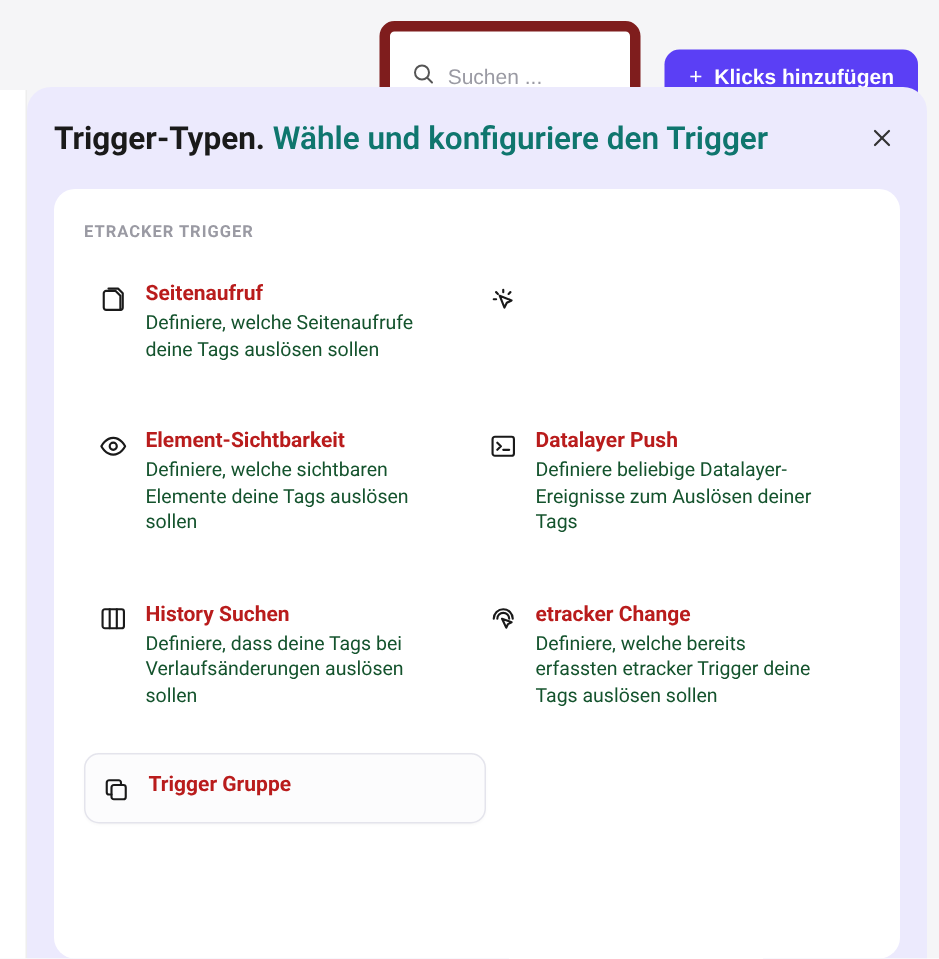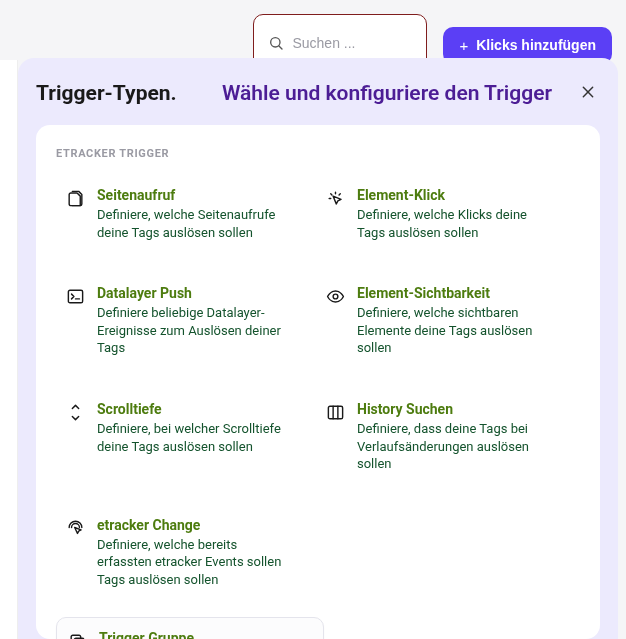--- a/index.html
+++ b/index.html
@@ -13,24 +13,24 @@
   }
   .topbar {
     display: flex;
     justify-content: flex-end;
     align-items: center;
     padding: 14px 14px 14px 0;
     gap: 16px;
   }
   .search-wrap {
     display: flex;
-    align-items: flex-start;
+    align-items: center;
     gap: 8px;
     background: #fff;
-    border: 1px solid #7f1d1d;
+    border: 7px solid #7f1d1d;
     border-radius: 10px;
     padding: 20px 14px;
     width: 174px;
   }
   .search-wrap input {
     border: none;
     outline: none;
     font-size: 14px;
     color: #555;
     width: 100%;
@@ -84,23 +84,22 @@
     justify-content: space-between;
     margin-bottom: 18px;
   }
   .modal-title {
     font-size: 21px;
     font-weight: 700;
     color: #1a1a1a;
     line-height: 1.3;
   }
   .modal-title .sub {
-    color: #4c1d95;
+    color: #0f766e;
     font-weight: 600;
-    margin-left: 40px;
   }
   .close-x {
     font-size: 18px;
     color: #333;
     cursor: pointer;
     padding: 4px;
     line-height: 1;
   }
   .panel {
     background: #fff;
@@ -144,21 +143,21 @@
     display: flex;
     align-items: center;
     justify-content: center;
     color: #1a1a1a;
     margin-top: 1px;
   }
   .trigger-item .icon svg { width: 19px; height: 19px; }
   .trigger-item .text .title {
     font-size: 14px;
     font-weight: 700;
-    color: #4d7c0f;
+    color: #b91c1c;
     margin-bottom: 3px;
   }
   .trigger-item .text .desc {
     font-size: 13px;
     color: #14532d;
     line-height: 1.35;
   }
   .row-single .trigger-item { max-width: 268px; }
 </style>
 </head>
@@ -214,64 +213,49 @@
         </div>
       </div>
 
       <div class="trigger-item">
         <span class="icon">
           <svg viewBox="0 0 24 24" fill="none" stroke="currentColor" stroke-width="1.8" stroke-linecap="round" stroke-linejoin="round">
               <path d="M9 9l10 4-4 2-2 4-4-10z"></path>
               <path d="M4 12h2M12 4v2M6 6l1.5 1.5M18 6l-1.5 1.5"></path>
             </svg>
         </span>
-        <div class="text">
-          <div class="title">Element-Klick</div>
-          <div class="desc">Definiere, welche Klicks deine Tags auslösen sollen</div>
+      </div>
+
+      <div class="trigger-item">
+        <span class="icon">
+          <svg viewBox="0 0 24 24" fill="none" stroke="currentColor" stroke-width="1.8" stroke-linecap="round" stroke-linejoin="round">
+              <path d="M2 12s3.5-7 10-7 10 7 10 7-3.5 7-10 7S2 12 2 12z"></path>
+              <circle cx="12" cy="12" r="3"></circle>
+            </svg>
+        </span>
+        <div class="text">
+          <div class="title">Element-Sichtbarkeit</div>
+          <div class="desc">Definiere, welche sichtbaren Elemente deine Tags auslösen sollen</div>
         </div>
       </div>
 
       <div class="trigger-item">
         <span class="icon">
           <svg viewBox="0 0 24 24" fill="none" stroke="currentColor" stroke-width="1.8" stroke-linecap="round" stroke-linejoin="round">
               <rect x="3" y="4" width="18" height="16" rx="2"></rect>
               <path d="M7 9l3 3-3 3M12 15h5"></path>
             </svg>
         </span>
         <div class="text">
           <div class="title">Datalayer Push</div>
           <div class="desc">Definiere beliebige Datalayer-Ereignisse zum Auslösen deiner Tags</div>
         </div>
       </div>
 
-      <div class="trigger-item">
-        <span class="icon">
-          <svg viewBox="0 0 24 24" fill="none" stroke="currentColor" stroke-width="1.8" stroke-linecap="round" stroke-linejoin="round">
-              <path d="M2 12s3.5-7 10-7 10 7 10 7-3.5 7-10 7S2 12 2 12z"></path>
-              <circle cx="12" cy="12" r="3"></circle>
-            </svg>
-        </span>
-        <div class="text">
-          <div class="title">Element-Sichtbarkeit</div>
-          <div class="desc">Definiere, welche sichtbaren Elemente deine Tags auslösen sollen</div>
-        </div>
-      </div>
-
-
-      <div class="trigger-item">
-        <span class="icon">
-          <svg viewBox="0 0 24 24" fill="none" stroke="currentColor" stroke-width="1.8" stroke-linecap="round" stroke-linejoin="round">
-              <path d="M8 7l4-4 4 4M8 17l4 4 4-4"></path>
-            </svg>
-        </span>
-        <div class="text">
-          <div class="title">Scrolltiefe</div>
-          <div class="desc">Definiere, bei welcher Scrolltiefe deine Tags auslösen sollen</div>
-        </div>
-      </div>
+
 
       <div class="trigger-item">
         <span class="icon">
           <svg viewBox="0 0 24 24" fill="none" stroke="currentColor" stroke-width="1.8" stroke-linecap="round" stroke-linejoin="round">
               <rect x="3" y="4" width="18" height="16" rx="2"></rect>
               <line x1="9" y1="4" x2="9" y2="20"></line>
               <line x1="15" y1="4" x2="15" y2="20"></line>
             </svg>
         </span>
         <div class="text">
@@ -283,21 +267,21 @@
       <div class="trigger-item">
         <span class="icon">
           <svg viewBox="0 0 24 24" fill="none" stroke="currentColor" stroke-width="1.8" stroke-linecap="round" stroke-linejoin="round">
               <path d="M4 12a8 8 0 0 1 16 0"></path>
               <path d="M7 12a5 5 0 0 1 10 0"></path>
               <path d="M11 12l8 3-3 1.5-1.5 3-3.5-7.5z"></path>
             </svg>
         </span>
         <div class="text">
           <div class="title">etracker Change</div>
-          <div class="desc">Definiere, welche bereits erfassten etracker Events sollen Tags auslösen sollen</div>
+          <div class="desc">Definiere, welche bereits erfassten etracker Trigger deine Tags auslösen sollen</div>
         </div>
       </div>
 
     </div>
 
     <div class="row-single" style="margin-top:20px;">
       <div class="trigger-item selected">
         <span class="icon">
           <svg viewBox="0 0 24 24" fill="none" stroke="currentColor" stroke-width="1.8" stroke-linecap="round" stroke-linejoin="round">
               <rect x="8" y="8" width="12" height="12" rx="2"></rect>

